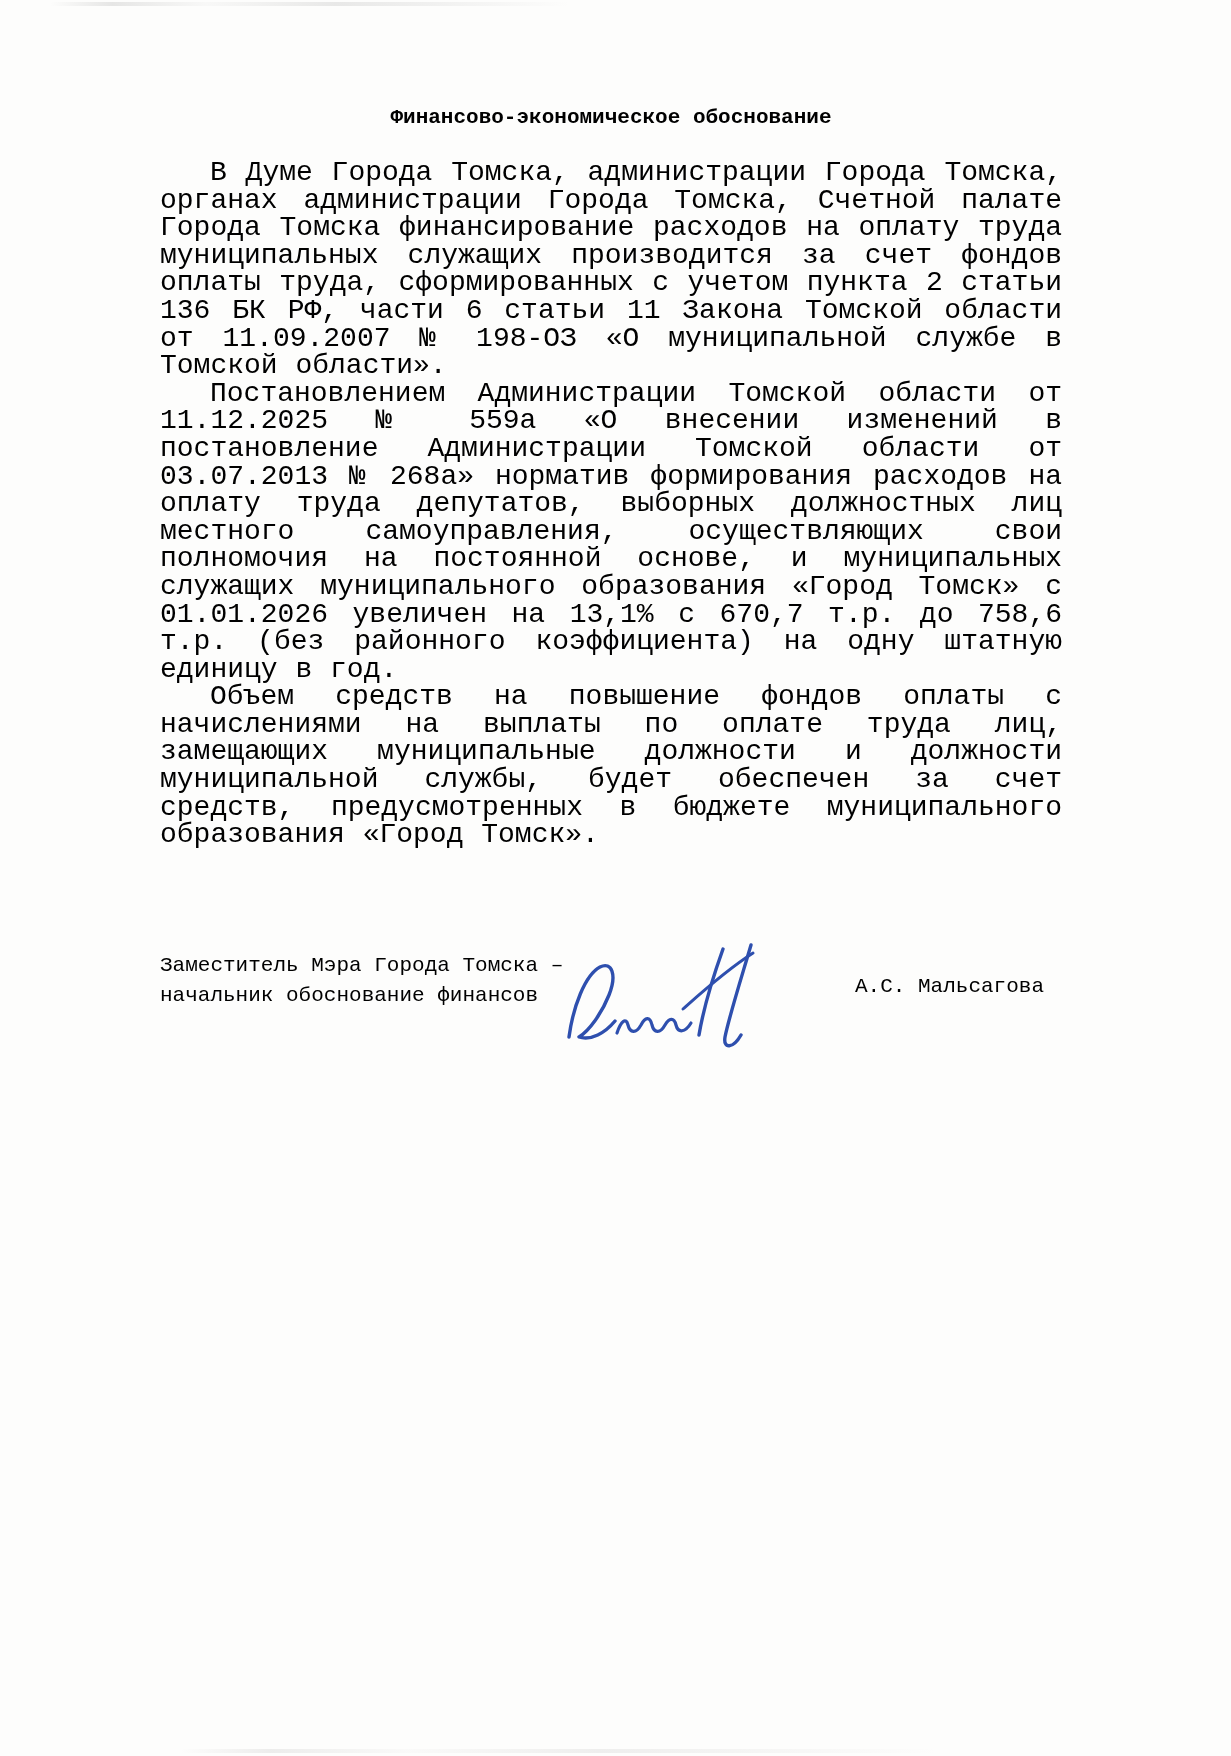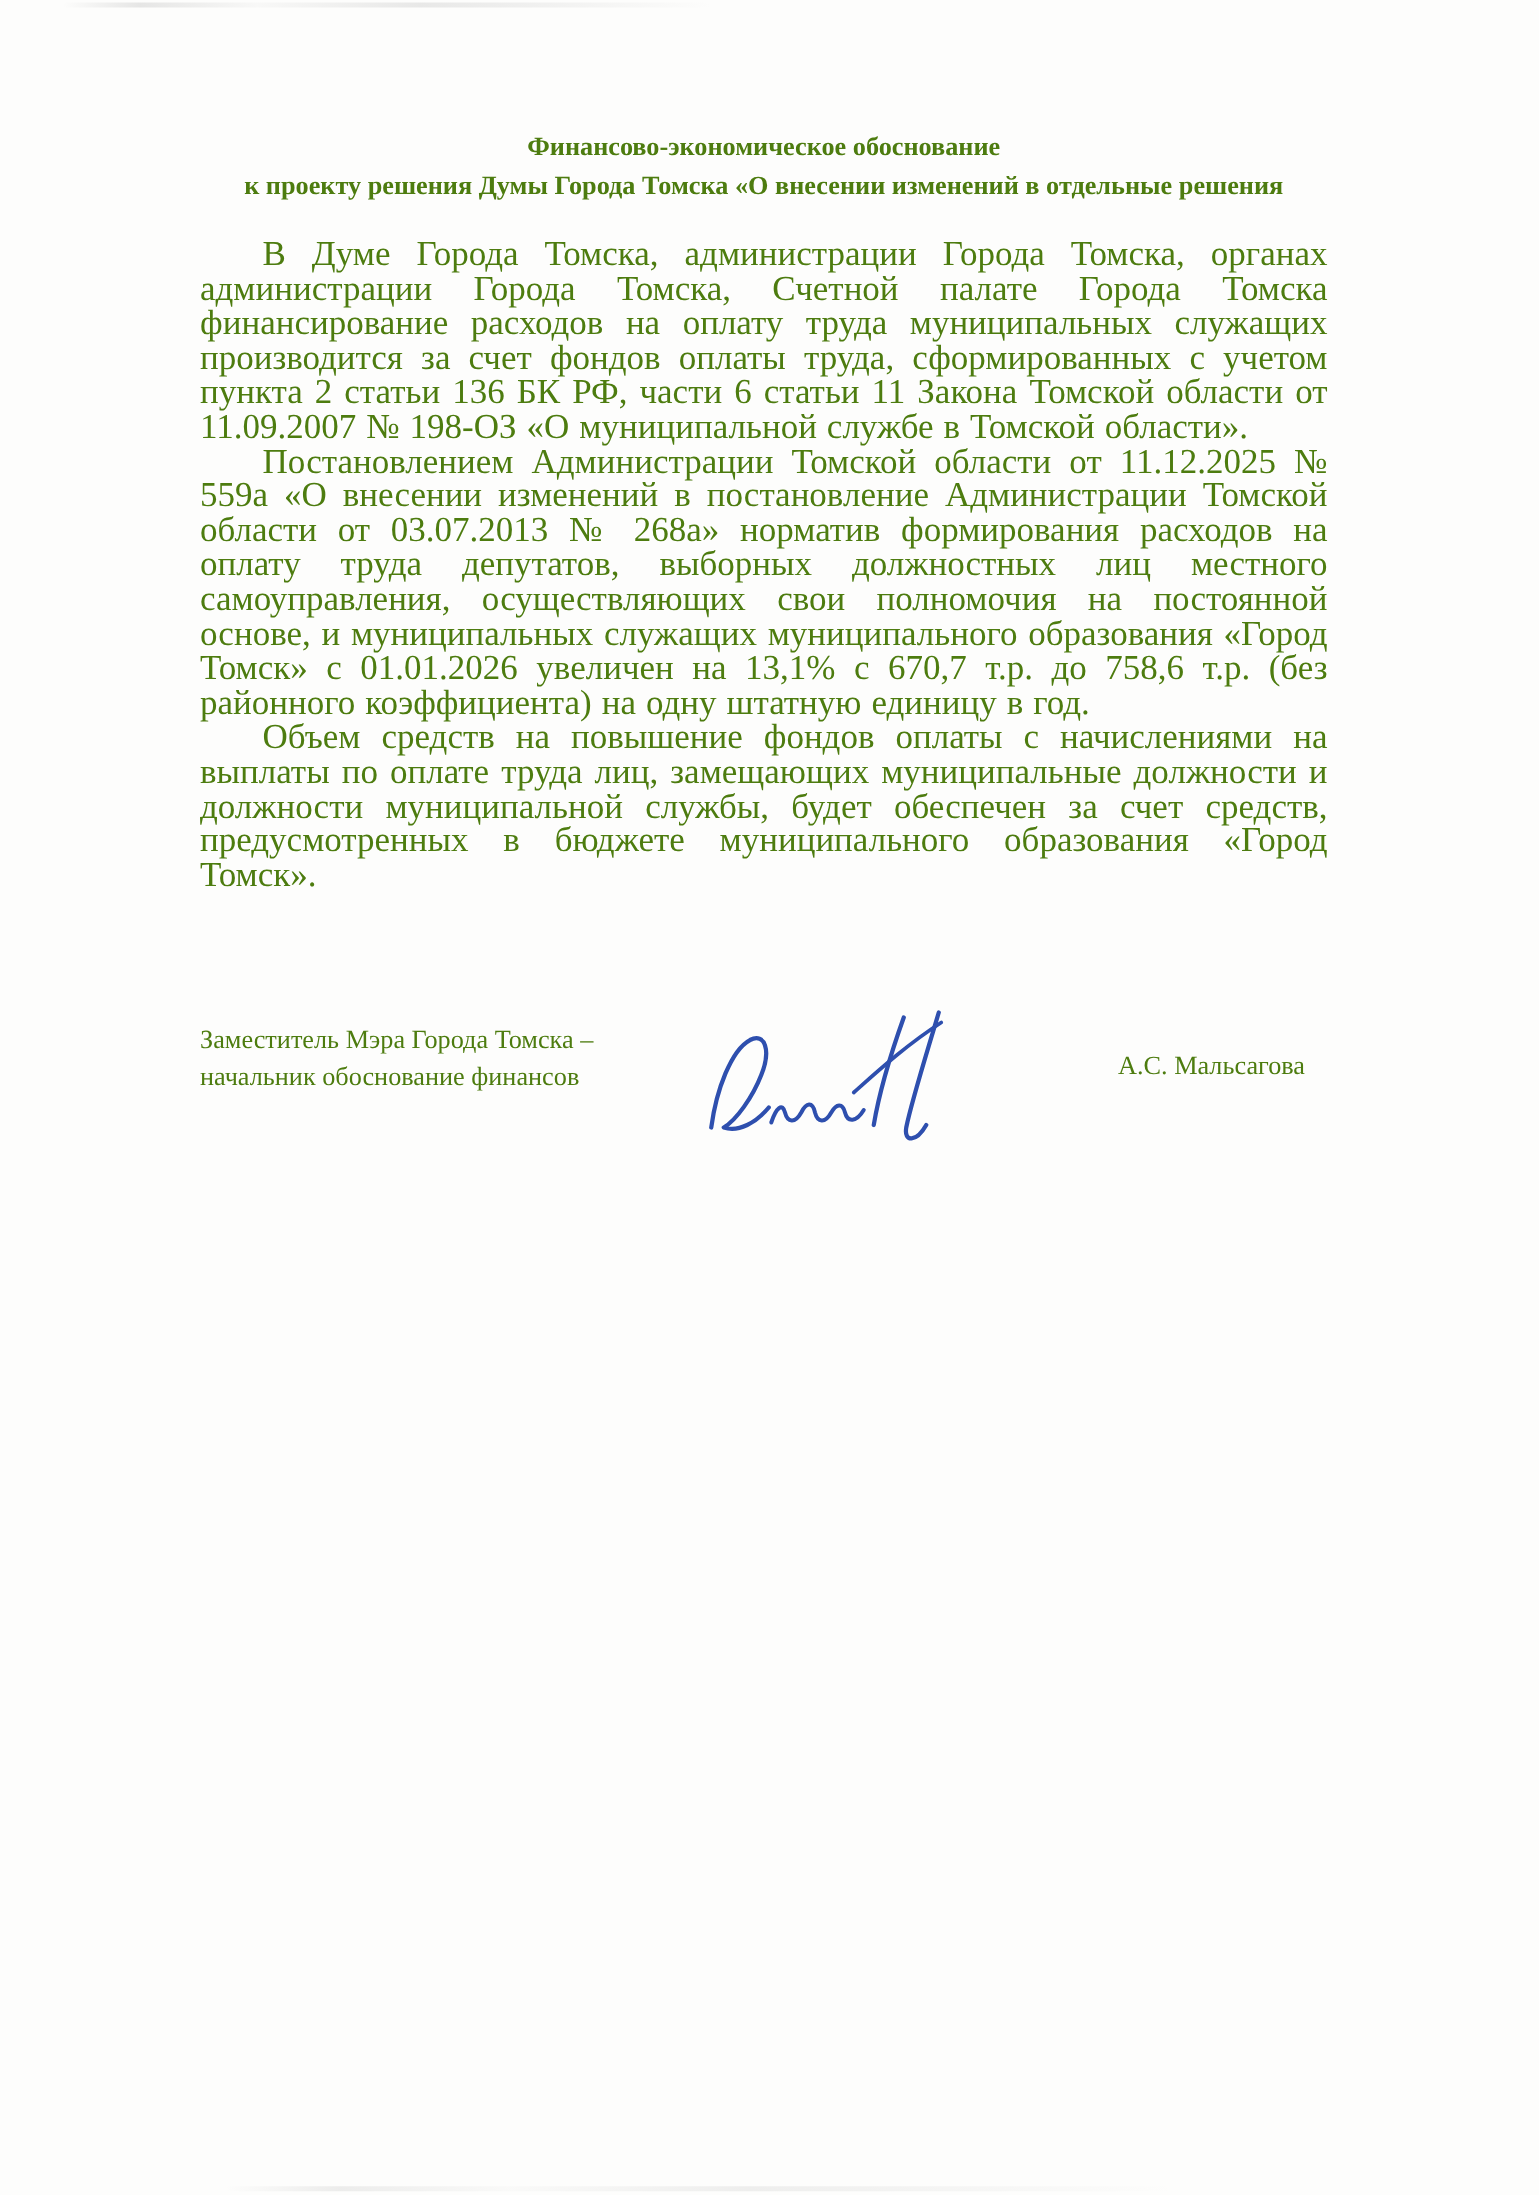--- a/index.html
+++ b/index.html
@@ -5,22 +5,22 @@
   html, body {
     margin: 0;
     padding: 0;
     background: #ffffff;
   }
   .page {
     position: relative;
     width: 1231px;
     height: 1756px;
     background: #fdfdfc;
-    font-family: Liberation Serif, serif;
-    color: #4d7c0f;
+    font-family: Liberation Mono, monospace;
+    color: #000000;
     overflow: hidden;
   }
   .scan-artifact {
     position: absolute;
     height: 4px;
     background: linear-gradient(90deg, rgba(120,120,120,0) 0%, rgba(120,120,120,.5) 12%, rgba(120,120,120,.1) 30%, rgba(120,120,120,.45) 55%, rgba(120,120,120,0) 100%);
     opacity: .35;
   }
   .scan-artifact.top { left: 50px; top: 2px; width: 520px; }
   .scan-artifact.bottom { left: 180px; bottom: 3px; width: 760px; opacity: .25; }
@@ -80,21 +80,20 @@
 <body>
 
 <div class="page">
 
   <div class="scan-artifact top"></div>
 
   <div class="content">
 
     <div class="title">
       <div>Финансово-экономическое обоснование</div>
-      <div>к проекту решения Думы Города Томска «О внесении изменений в отдельные решения</div>
     </div>
 
     <div class="body-text">
       <p class="para">В Думе Города Томска, администрации Города Томска, органах администрации Города Томска, Счетной палате Города Томска финансирование расходов на оплату труда муниципальных служащих производится за счет фондов оплаты труда, сформированных с учетом пункта 2 статьи 136 БК РФ, части 6 статьи 11 Закона Томской области от 11.09.2007 № 198-ОЗ «О муниципальной службе в Томской области».</p>
       <p class="para">Постановлением Администрации Томской области от 11.12.2025 № 559а «О внесении изменений в постановление Администрации Томской области от 03.07.2013 № 268а» норматив формирования расходов на оплату труда депутатов, выборных должностных лиц местного самоуправления, осуществляющих свои полномочия на постоянной основе, и муниципальных служащих муниципального образования «Город Томск» с 01.01.2026 увеличен на 13,1% с 670,7 т.р. до 758,6 т.р. (без районного коэффициента) на одну штатную единицу в год.</p>
       <p class="para">Объем средств на повышение фондов оплаты с начислениями на выплаты по оплате труда лиц, замещающих муниципальные должности и должности муниципальной службы, будет обеспечен за счет средств, предусмотренных в бюджете муниципального образования «Город Томск».</p>
     </div>
 
     <div class="sig-block">
       <div class="sig-position">

